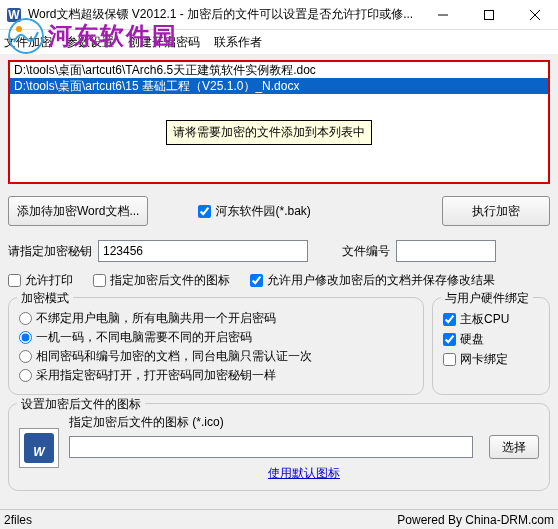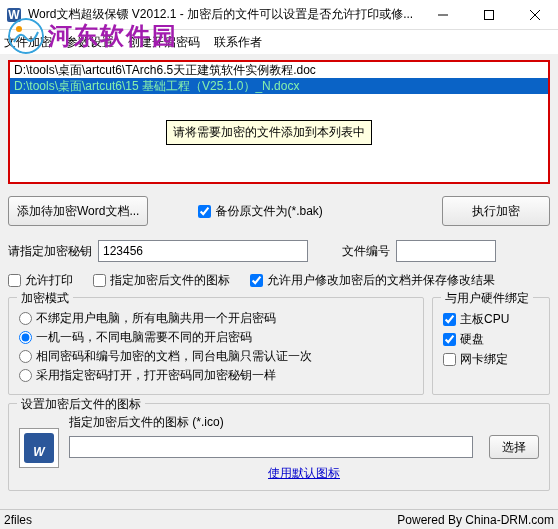--- a/index.html
+++ b/index.html
@@ -10,32 +10,32 @@
 .winbtns{position:absolute;right:0;top:0;display:flex}
 .winbtn{width:46px;height:30px;display:flex;align-items:center;justify-content:center;color:#333}
 .menubar{height:24px;display:flex;align-items:center;padding-left:4px;gap:14px;position:relative}
 .menubar span{cursor:default}
 .watermark{position:absolute;left:2px;top:6px;pointer-events:none;z-index:5}
 .watermark .logo{width:36px;height:36px;border-radius:50%;position:absolute;left:6px;top:12px}
 .watermark .txt{position:absolute;left:46px;top:14px;font-size:24px;font-weight:bold;color:#a21caf;font-family:"Microsoft YaHei","黑体";letter-spacing:2px;white-space:nowrap}
 .client{background:#f0f0f0;padding:6px 8px 0 8px;height:455px;position:relative}
 .listwrap{border:2px solid #d40000;background:#fff;height:124px;position:relative;overflow:hidden}
 .row{height:16px;line-height:16px;padding:0 4px;white-space:nowrap}
-.row.sel{background:#0a63c6;color:#86efac}
+.row.sel{background:#0a63c6;color:#ffffff}
 .tooltip{position:absolute;left:156px;top:58px;background:#ffffe1;border:1px solid #000;padding:3px 6px;white-space:nowrap}
 .btnrow{display:flex;align-items:center;margin-top:12px;gap:10px}
 .btn{background:linear-gradient(#fcfcfc,#e8e8e8);border:1px solid #8e8e8e;border-radius:3px;padding:6px 8px;min-width:138px;height:30px;text-align:center;cursor:default}
 .btn.sm{min-width:50px;height:24px;padding:3px 6px}
 .chk{display:flex;align-items:center;gap:4px}
 .chk input{margin:0}
 .secret{display:flex;align-items:center;margin-top:14px;gap:6px}
 .txtin{border:1px solid #828790;background:#fff;height:22px;padding:2px 4px}
 .options{display:flex;align-items:center;gap:20px;margin-top:10px}
 .cols{display:flex;gap:8px;margin-top:8px}
-.gb{border:1px solid #c9c9c9;border-radius:2px;padding:10px 10px 8px 10px;position:relative;background:#f0f0f0}
+.gb{border:1px solid #c9c9c9;border-radius:10px;padding:10px 10px 8px 10px;position:relative;background:#f0f0f0}
 .gb .lg{position:absolute;top:-8px;left:8px;background:#f0f0f0;padding:0 4px}
 .mode{flex:1}
 .mode .r{display:flex;align-items:center;gap:4px;margin:2px 0}
 .bind{width:118px}
 .bind .r{display:flex;align-items:center;gap:4px;margin:3px 0}
 .icongrp{margin-top:8px}
 .icongrp .inner{display:flex;align-items:center;gap:10px}
 .wico{width:40px;height:40px;border:1px solid #999;display:flex;align-items:center;justify-content:center;background:#fff}
 .link{color:#0000cc;text-decoration:underline;text-align:center;margin-top:6px}
 .status{position:absolute;left:0;bottom:0;width:100%;height:20px;border-top:1px solid #c9c9c9;display:flex;align-items:center;padding:0 4px;background:#f0f0f0}
@@ -91,21 +91,21 @@
   <div class="listwrap">
     <div class="row">D:\tools\桌面\artcut6\TArch6.5天正建筑软件实例教程.doc</div>
     <div class="row sel">D:\tools\桌面\artcut6\15 基础工程（V25.1.0）_N.docx</div>
     <div class="tooltip">请将需要加密的文件添加到本列表中</div>
   </div>
 
   <div class="btnrow">
     <div class="btn">添加待加密Word文档...</div>
     <label class="chk" style="margin-left:40px">
       <input type="checkbox" checked="" style="">
-      <span>备份原文件为(*.bak)</span>
+      <span>河东软件园(*.bak)</span>
     </label>
     <div class="btn" style="margin-left:auto;min-width:108px">执行加密</div>
   </div>
 
   <div class="secret">
     <span>请指定加密秘钥</span>
     <input class="txtin" style="width: 210px;" value="123456">
     <span style="margin-left:28px">文件编号</span>
     <input class="txtin" style="width: 100px;">
   </div>

